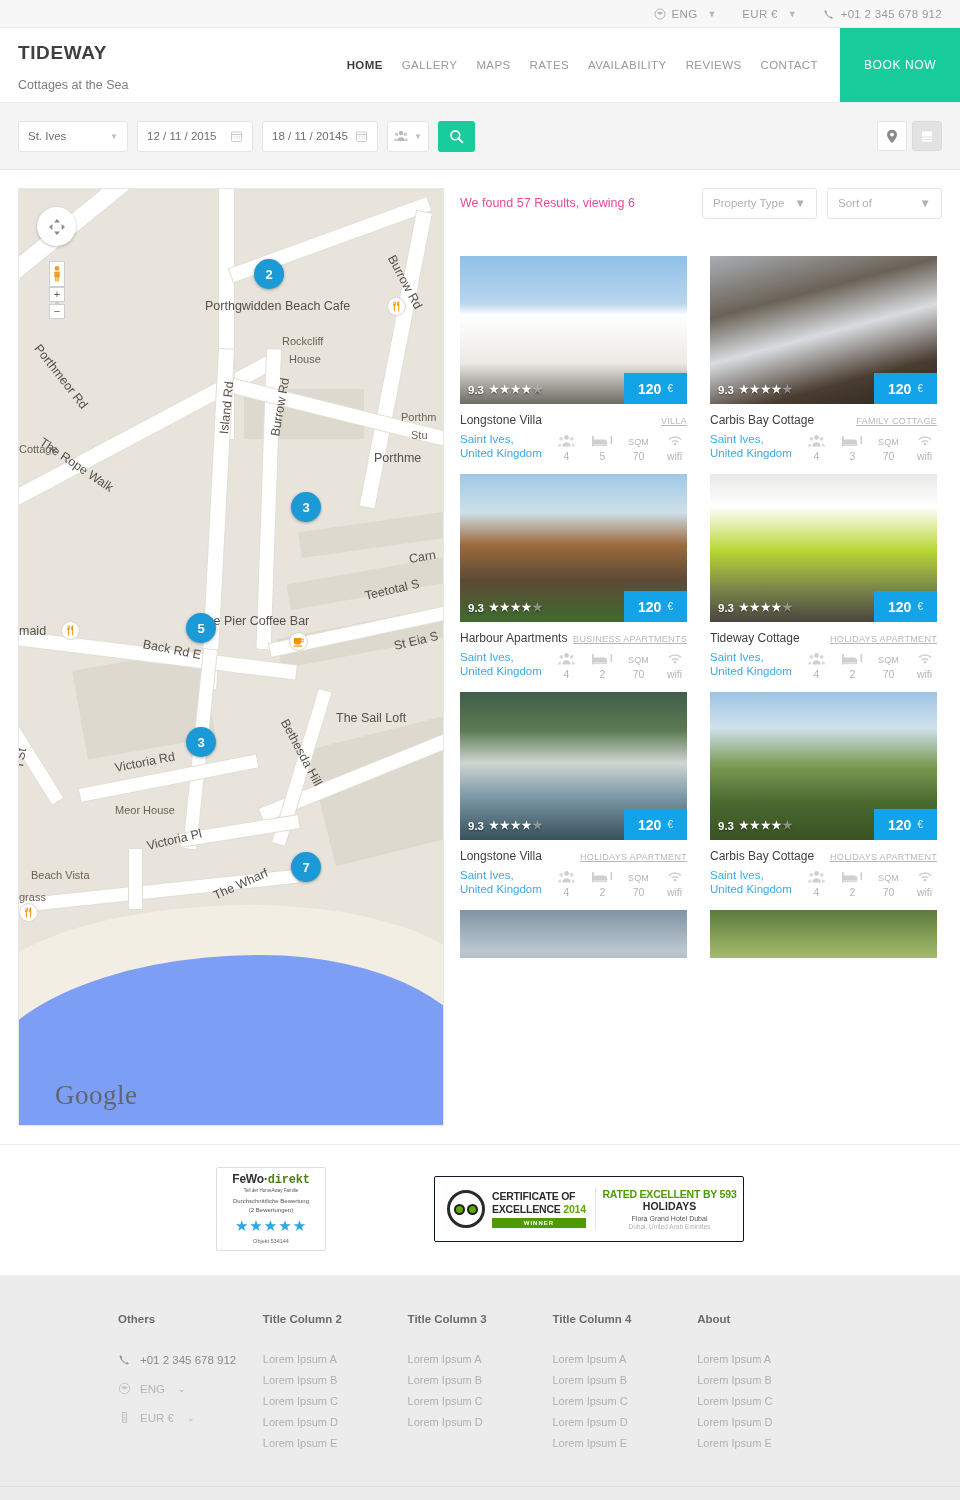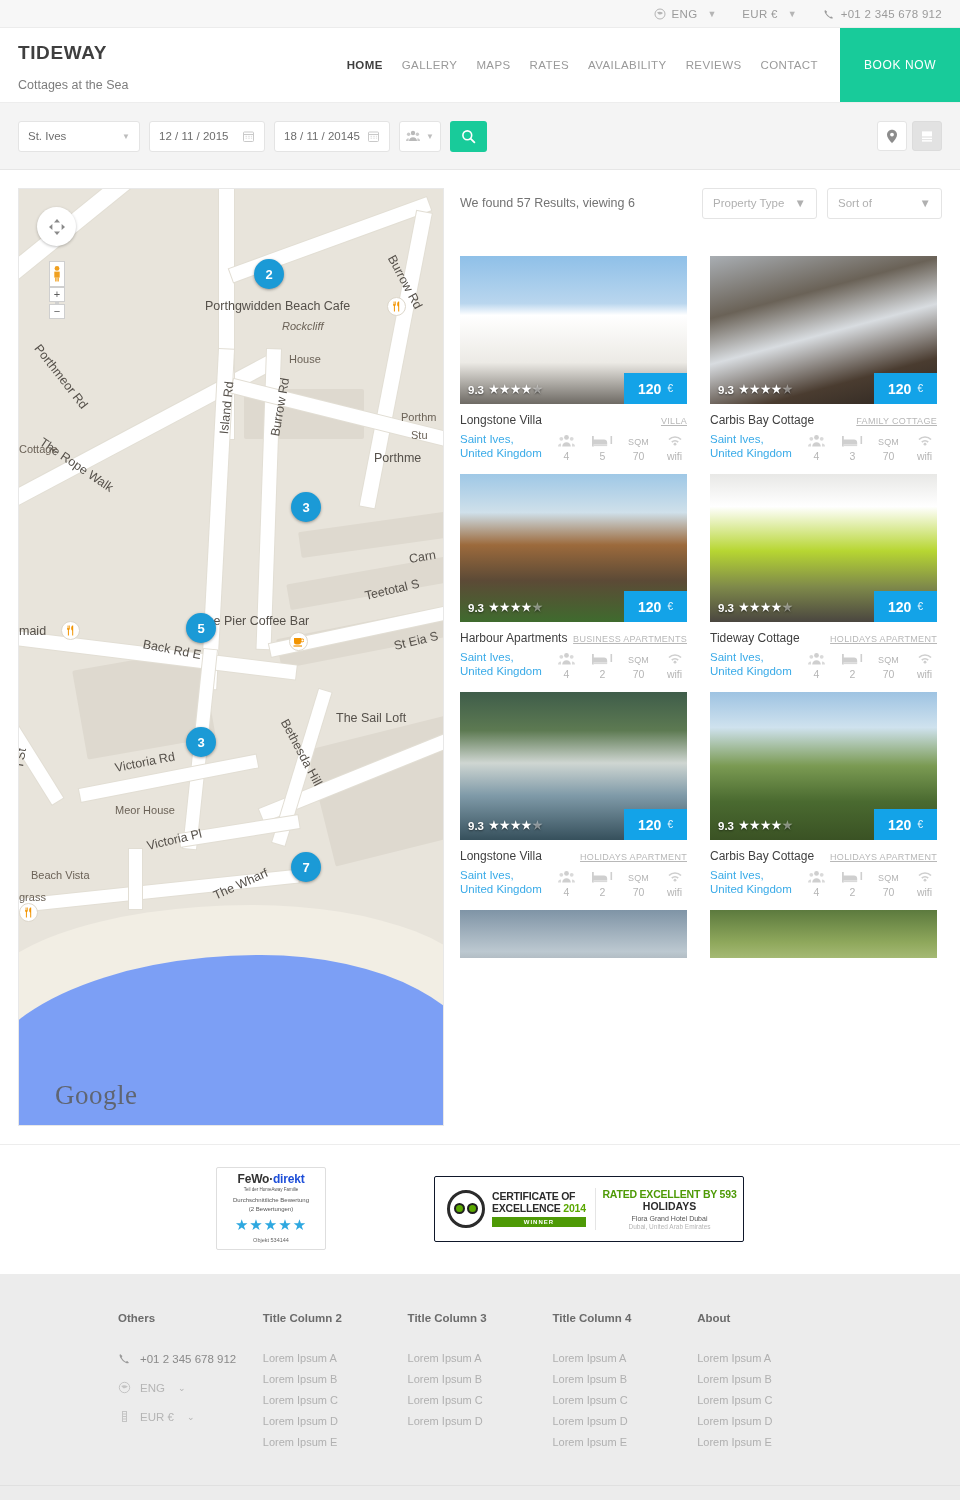--- a/index.html
+++ b/index.html
@@ -60,21 +60,21 @@
   
   .searchbar {
     height: 67px; background: #f4f4f4; border-bottom: 1px solid #e6e6e6;
     display: flex; align-items: center; padding: 0 18px;
   }
   .fld {
     background: #fff; border: 1px solid #e4e4e4; border-radius: 3px;
     height: 31px; display: flex; align-items: center;
     padding: 0 9px; font-size: 11.5px; color: #6d6d6d; margin-right: 9px;
   }
-  .fld.loc { width: 122px; justify-content: space-between; }
+  .fld.loc { width: 110px; justify-content: space-between; }
   .fld.date { width: 116px; justify-content: space-between; }
   .fld.guests { width: 42px; justify-content: space-between; padding: 0 6px; }
   .fld .caret { color: #bdbdbd; font-size: 8px; }
   .searchbtn {
     width: 37px; height: 31px; background: #18cb9a; border-radius: 3px;
     display: flex; align-items: center; justify-content: center; cursor: pointer;
   }
   .spacer { flex: 1; }
   .viewtoggle { display: flex; gap: 5px; }
   .vbtn {
@@ -142,21 +142,21 @@
   }
   .ztrack { width: 4px; flex: 1; background: #fff; border: 1px solid #cfcfcf; height: 112px; }
   .gmlogo {
     position: absolute; left: 36px; bottom: 14px; font-family: "Liberation Serif", serif;
     font-size: 27px; color: #5b5b5b; opacity: .85; letter-spacing: .5px;
   }
 
   
   .results { flex: 1; min-width: 0; }
   .resbar { display: flex; align-items: center; height: 30px; margin-bottom: 38px; }
-  .rescount { font-size: 12.5px; color: #737373; }
+  .rescount { font-size: 12.5px; color: #ec4899; }
   .selwrap { margin-left: auto; display: flex; gap: 10px; }
   .sel {
     width: 115px; height: 31px; background: #fff; border: 1px solid #e4e4e4;
     border-radius: 3px; display: flex; align-items: center;
     justify-content: space-between; padding: 0 10px;
     font-size: 11.5px; color: #b0b0b0;
   }
   .grid { display: flex; flex-wrap: wrap; gap: 12px 23px; }
 
   .card { width: 227px; background: #fff; }
@@ -196,21 +196,21 @@
   .badges {
     border-top: 1px solid #ededed; background: #fff;
     display: flex; align-items: center; justify-content: center; gap: 108px;
     padding: 22px 0 24px;
   }
   .fewo {
     width: 110px; border: 1px solid #dedede; background: #fff; text-align: center;
     padding: 4px 3px 6px; border-radius: 2px;
   }
   .fewo-top { font-size: 12px; font-weight: bold; color: #333; letter-spacing: -.2px; }
-  .fewo-top .blue { color: #1d4ed8; }
+  .fewo-top .blue { color: #4d7c0f; font-family: Liberation Mono, monospace; }
   .fewo-sub { font-size: 4.5px; color: #555; margin-top: 1px; }
   .fewo-line { font-size: 6px; color: #555; margin-top: 4px; line-height: 1.5; }
   .fewo-stars { color: #2ea8e0; font-size: 15px; letter-spacing: 1px; margin: 2px 0 3px; }
   .fewo-obj { font-size: 5.5px; color: #666; }
   .trip {
     width: 310px; height: 66px; border: 1px solid #0f172a; background: #fff;
     display: flex; align-items: center; border-radius: 2px;
   }
   .trip-l { width: 160px; display: flex; align-items: center; gap: 7px; padding-left: 12px; }
   .owl {
@@ -392,21 +392,21 @@
       <div class="rd" style="left:240px;top:620px;width:210px;height:14px;transform:rotate(-22deg);transform-origin:left top;"></div>
       <div class="rd" style="left:300px;top:500px;width:13px;height:160px;transform:rotate(17deg);transform-origin:left top;"></div>
       <div class="rd" style="left:160px;top:645px;width:120px;height:13px;transform:rotate(-9deg);transform-origin:left top;"></div>
 
       <div class="sand"></div>
       <div class="sea"></div>
 
       <div id="map-labels">
           <div class="maplabel big" style="left: 186px; top: 110px; transform-origin: left center;">Porthgwidden Beach Cafe</div>
           <div class="maplabel big" style="left: 372px; top: 60px; transform: rotate(62deg); transform-origin: left center;">Burrow Rd</div>
-          <div class="maplabel " style="left: 263px; top: 131px; transform-origin: left center; font-style: italic;">Rockcliff</div>
+          <div class="maplabel " style="left: 263px; top: 146px; transform-origin: left center;">Rockcliff</div>
           <div class="maplabel " style="left: 270px; top: 164px; transform-origin: left center;">House</div>
           <div class="maplabel big" style="left: 18px; top: 150px; transform: rotate(52deg); transform-origin: left center;">Porthmeor Rd</div>
           <div class="maplabel big" style="left: 22px; top: 245px; transform: rotate(34deg); transform-origin: left center;">The Rope Walk</div>
           <div class="maplabel " style="left: 0px; top: 254px; transform-origin: left center;">Cottage</div>
           <div class="maplabel big" style="left: 205px; top: 238px; transform: rotate(-84deg); transform-origin: left center;">Island Rd</div>
           <div class="maplabel big" style="left: 256px; top: 240px; transform: rotate(-80deg); transform-origin: left center;">Burrow Rd</div>
           <div class="maplabel " style="left: 382px; top: 222px; transform-origin: left center;">Porthm</div>
           <div class="maplabel " style="left: 392px; top: 240px; transform-origin: left center;">Stu</div>
           <div class="maplabel big" style="left: 355px; top: 262px; transform-origin: left center;">Porthme</div>
           <div class="maplabel big" style="left: 390px; top: 363px; transform: rotate(-9deg); transform-origin: left center;">Carn</div>

